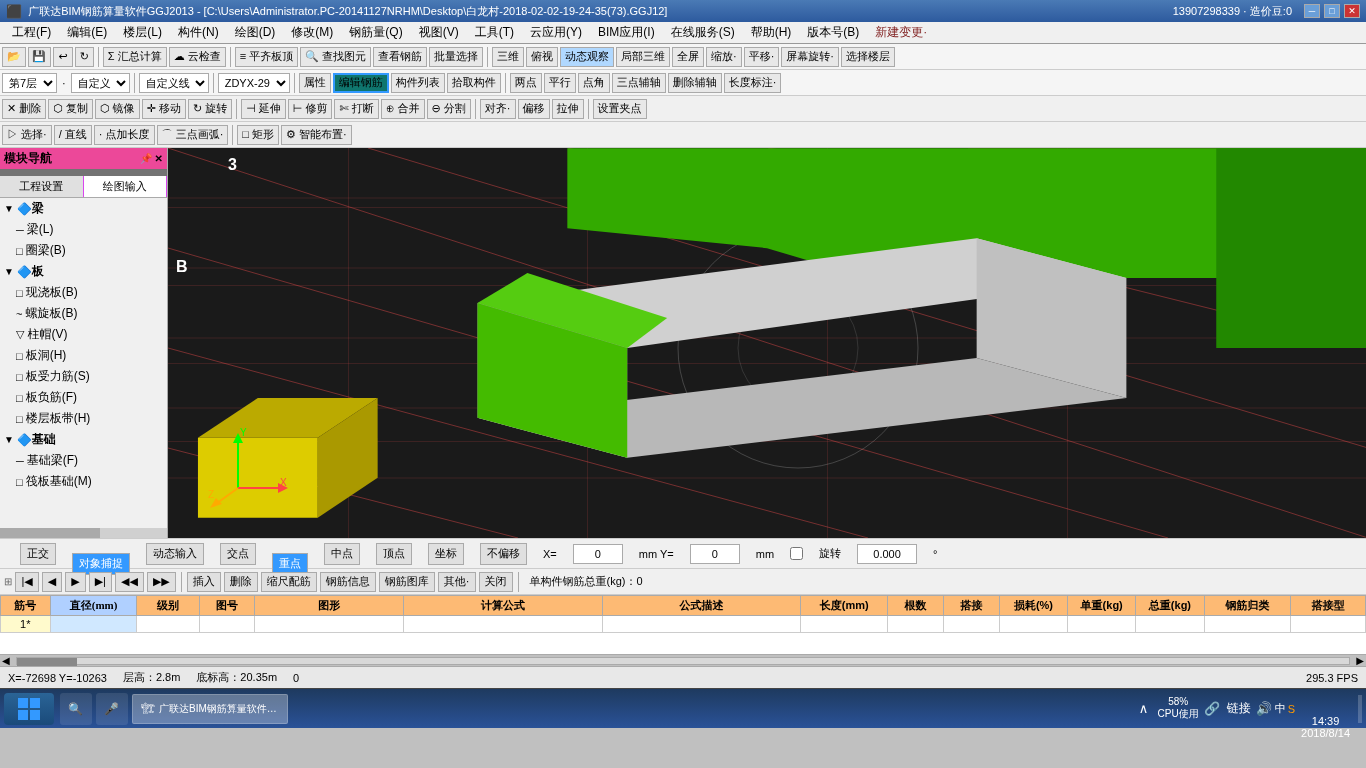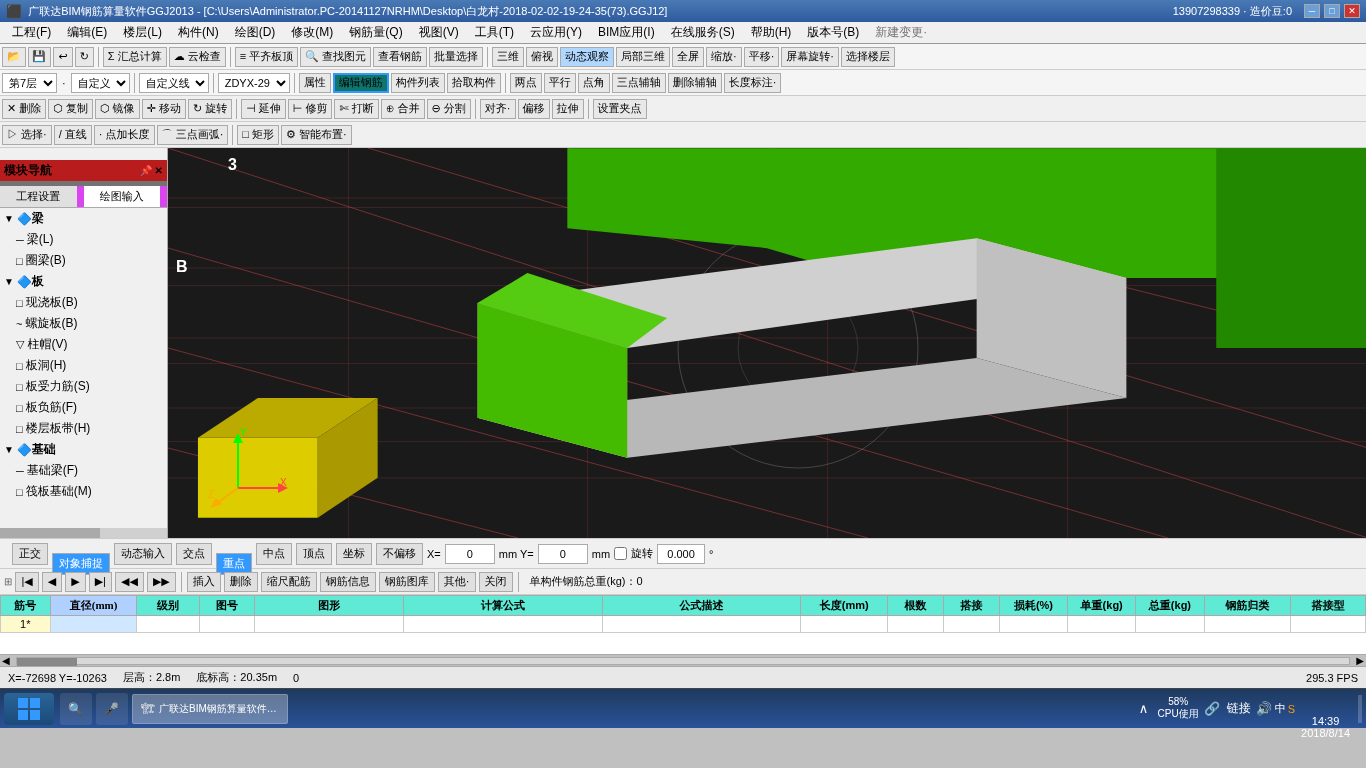--- a/index.html
+++ b/index.html
@@ -74,34 +74,34 @@
 
     
     #sidebar {
       width: 168px;
       background: #f0f0f0;
       border-right: 1px solid #aaa;
       display: flex; flex-direction: column;
       overflow: hidden;
     }
     #sidebar-header {
-      background: #b91c1c;
-      border-bottom: 5px solid #737373;
+      background: #ec4899;
+      border-bottom: 7px solid #737373;
       padding: 2px 4px;
       display: flex; align-items: center; justify-content: space-between;
-      font-size: 12px; font-weight: bold; margin-top: 12px;
+      font-size: 12px; font-weight: bold;
     }
     #sidebar-tabs {
       display: flex;
       background: #e0e0e0;
       border-bottom: 1px solid #aaa;
     }
     .sidebar-tab {
       flex: 1; text-align: center; padding: 3px 2px;
-      font-size: 11px; cursor: pointer; border-right: 7px solid #d946ef;
+      font-size: 11px; cursor: pointer; border-right: 1px solid #d946ef;
     }
     .sidebar-tab.active { background: white; }
     #sidebar-tree { flex: 1; overflow-y: auto; overflow-x: hidden; }
     .tree-item {
       display: flex; align-items: center;
       padding: 2px 4px; cursor: pointer; font-size: 12px;
       white-space: nowrap;
     }
     .tree-group { font-weight: bold; }
     .tree-indent1 { padding-left: 16px; }
@@ -146,28 +146,28 @@
       font-size: 14px;
       font-weight: bold;
     }
 
     
     #bottom-toolbar {
       height: 30px;
       background: #f0f0f0;
       border-top: 1px solid #ccc;
       display: flex; align-items: center;
-      padding: 0 12px; gap: 4px;
+      padding: 0 20px; gap: 16px;
       font-size: 11px;
     }
     .btn-mode { height: 22px; padding: 0 6px; background: #e0e0e0; border: 1px solid #aaa; font-size: 11px; cursor: pointer; }
     .btn-mode.active { background: #3399ff; color: white; margin-top: 20px; }
     .coord-label { font-size: 11px; }
     .coord-input { width: 50px; height: 20px; border: 1px solid #aaa; font-size: 11px; text-align: center; }
-    .rotate-input { width: 48px; height: 20px; border: 1px solid #aaa; font-size: 11px; text-align: center; }
+    .rotate-input { width: 60px; height: 20px; border: 1px solid #aaa; font-size: 11px; text-align: center; }
 
     
     #rebar-toolbar {
       height: 26px;
       background: #f0f0f0;
       border-top: 1px solid #ccc;
       display: flex; align-items: center;
       padding: 0 4px; gap: 3px;
       font-size: 11px;
     }
@@ -181,21 +181,21 @@
       border-top: 1px solid #ccc;
       overflow: auto;
     }
     table.rebar-table {
       width: 100%;
       border-collapse: collapse;
       font-size: 11px;
       table-layout: fixed;
     }
     table.rebar-table th {
-      background: #5eead4;
+      background: #fdba74;
       border: 1px solid #aaa;
       padding: 2px 4px;
       text-align: center;
       white-space: nowrap;
       overflow: hidden;
     }
     table.rebar-table td {
       border: 1px solid #ccc;
       padding: 2px 4px;
       text-align: center;
@@ -286,21 +286,21 @@
   <span class="menu-item">绘图(D)</span>
   <span class="menu-item">修改(M)</span>
   <span class="menu-item">钢筋量(Q)</span>
   <span class="menu-item">视图(V)</span>
   <span class="menu-item">工具(T)</span>
   <span class="menu-item">云应用(Y)</span>
   <span class="menu-item">BIM应用(I)</span>
   <span class="menu-item">在线服务(S)</span>
   <span class="menu-item">帮助(H)</span>
   <span class="menu-item">版本号(B)</span>
-  <span class="menu-item" style="color:#737373;">新建变更·</span>
+  <span class="menu-item" style="color:#7f1d1d;">新建变更·</span>
 </div>
 
 <div id="toolbar1">
   <button class="tb-btn">📂</button>
   <button class="tb-btn">💾</button>
   <button class="tb-btn">↩</button>
   <button class="tb-btn">↻</button>
   <div class="tb-separator"></div>
   <button class="tb-btn">Σ 汇总计算</button>
   <button class="tb-btn">☁ 云检查</button>

